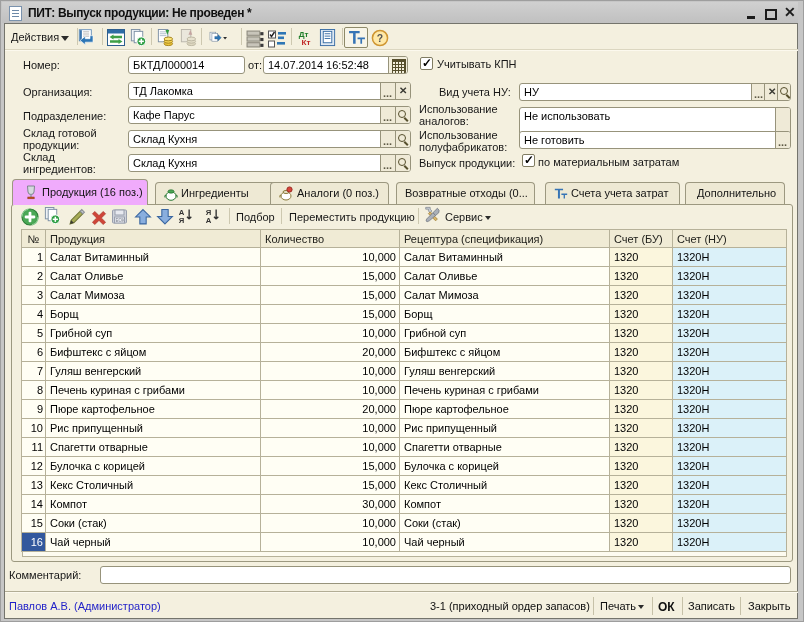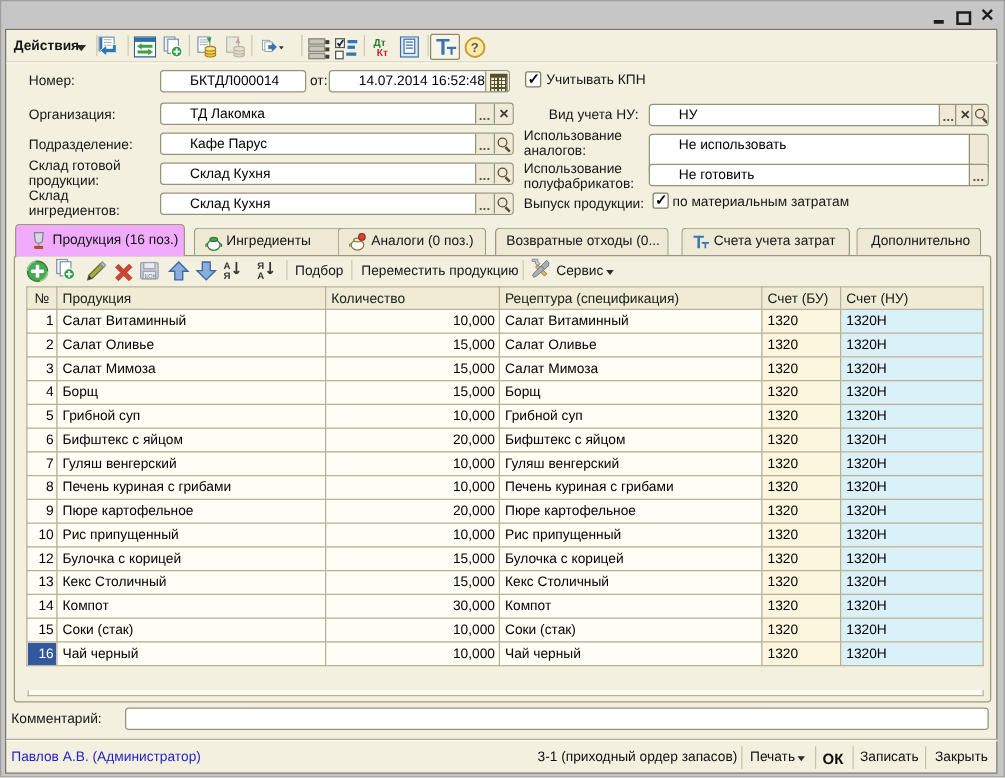--- a/index.html
+++ b/index.html
@@ -9,21 +9,21 @@
 #title { position:absolute; left:1px; top:1px; width:796px; height:21px; background:linear-gradient(#d0d0d0,#c0c0c0); }
 #title .txt { position:absolute; left:26px; top:4px; font-size:12px; font-weight:bold; color:#101010; letter-spacing:-0.35px; }
 #docicon { position:absolute; left:7px; top:4px; width:13px; height:15px; background:#fff; border:1px solid #7a92ad; }
 #docicon i { position:absolute; left:2px; right:2px; height:1px; background:#6d89a8; }
 .wbtn { position:absolute; top:0; height:22px; color:#1c1c1c; font-weight:bold; }
 #client { position:absolute; left:3px; top:22px; width:794px; height:596px; background:#f4f0df; border:1px solid #74746c; }
 .abs { position:absolute; }
 .lbl { position:absolute; color:#171717; white-space:nowrap; }
 
 .fld { position:absolute; background:#fff; border:1px solid #97937b; border-radius:3px; display:flex; overflow:hidden; }
-.fld .tx { flex:1; padding:2px 0 0 4px; color:#000; white-space:nowrap;margin-left:19px; }
+.fld .tx { flex:1; padding:2px 0 0 4px; color:#000; white-space:nowrap; }
 .fbtn { width:15px; border-left:1px solid #97937b; background:#efead7; position:relative; flex:none; }
 .fbtn.dots:after { content:"..."; position:absolute; left:2px; bottom:0px; color:#5c5844; font-weight:bold; letter-spacing:0px; }
 .fbtn.xx:after { content:"\2715"; position:absolute; left:3px; top:2px; color:#3a3a33; font-weight:bold; font-size:10px; }
 .fbtn.mg:before { content:""; position:absolute; left:2px; top:3px; width:6px; height:6px; border:1.5px solid #564f2d; border-radius:50%; }
 .fbtn.mg:after { content:""; position:absolute; left:9px; top:9.5px; width:5px; height:1.8px; background:#564f2d; transform:rotate(45deg); transform-origin:0 0; }
 .fbtn.cal { background:#f3efdd; }
 .fbtn.cal:before { content:""; position:absolute; left:3px; top:2px; width:12px; height:13px; border:1px solid #564f2d; border-top:3px solid #564f2d;
   background: repeating-linear-gradient(to right, #f3efdd 0 2px, #564f2d 2px 3px), repeating-linear-gradient(to bottom, #f3efdd 0 2px, #564f2d 2px 3px); background-blend-mode: darken; }
 
 .tsep { position:absolute; width:1px; background:#cdc8b0; }
@@ -46,26 +46,34 @@
 #tbl td.qty { text-align:right; padding-right:3px; }
 #tbl td.bu { background:#fbf6dd; }
 #tbl td.nu { background:#dbf1f9; }
 #tbl td.sel { background:#33589d; color:#fff;margin-top:36px; }
 .statsep { position:absolute; width:1px; height:18px; top:596px; background:#c6c1a8; }
 .sbtn { position:absolute; top:599px; color:#0f0f0f; white-space:nowrap; }
 </style>
 </head>
 <body>
 <div id="win">
+  <div id="title">
+    <div id="docicon">
+        <i style="top:3px"></i>
+        <i style="top:6px"></i>
+        <i style="top:9px"></i>
+      </div>
+    <span class="txt">ПИТ: Выпуск продукции: Не проведен *</span>
+  </div>
   <div class="abs" style="left:746px; top:15px; width:8px; height:3px; background:#1c1c1c;"></div>
   <div class="abs" style="left:764px; top:8px; width:12px; height:11px; border:2px solid #1c1c1c;"></div>
   <div class="wbtn" style="left:783px; top:3px; font-size:14px;">✕</div>
   <div id="client"></div>
 
-  <div class="lbl" style="left:10px; top:30px;font-weight:bold;">Действия</div>
+  <div class="lbl" style="left:10px; top:30px;">Действия</div>
   <div class="abs" style="left:60px; top:35px; width:0; height:0; border:4px solid transparent; border-top:5px solid #2b2b2b; border-bottom:none;"></div>
   <svg class="ticon" style="left:77px;top:27px;" width="21" height="20" viewBox="0 0 21 20">
     <rect x="1.5" y="1.5" width="14" height="13" fill="#fff" stroke="#5b88b5"></rect>
     <rect x="2" y="2" width="2.5" height="12" fill="#3a74ad"></rect>
     <line x1="6" y1="4" x2="13" y2="4" stroke="#a8a8a8"></line>
       <line x1="6" y1="6.5" x2="13" y2="6.5" stroke="#a8a8a8"></line>
       <line x1="6" y1="9" x2="13" y2="9" stroke="#a8a8a8"></line>
     <path d="M14 8.5 L14 12 L8.5 12 L8.5 9 L2.5 14 L8.5 19 L8.5 16 L17.5 16 L17.5 8.5 Z" fill="#2e76b5" stroke="#fff" stroke-width="0.7"></path>
   </svg>
   <svg class="ticon" style="left:106px;top:28px;" width="18" height="18" viewBox="0 0 18 18">
@@ -401,20 +409,28 @@
         </tr>
     <tr>
           <td class="num">10</td>
           <td>Рис припущенный</td>
           <td class="qty">10,000</td>
           <td>Рис припущенный</td>
           <td class="bu">1320</td>
           <td class="nu">1320Н</td>
         </tr>
     <tr>
+          <td class="num">11</td>
+          <td>Спагетти отварные</td>
+          <td class="qty">10,000</td>
+          <td>Спагетти отварные</td>
+          <td class="bu">1320</td>
+          <td class="nu">1320Н</td>
+        </tr>
+    <tr>
           <td class="num">12</td>
           <td>Булочка с корицей</td>
           <td class="qty">15,000</td>
           <td>Булочка с корицей</td>
           <td class="bu">1320</td>
           <td class="nu">1320Н</td>
         </tr>
     <tr>
           <td class="num">13</td>
           <td>Кекс Столичный</td>

